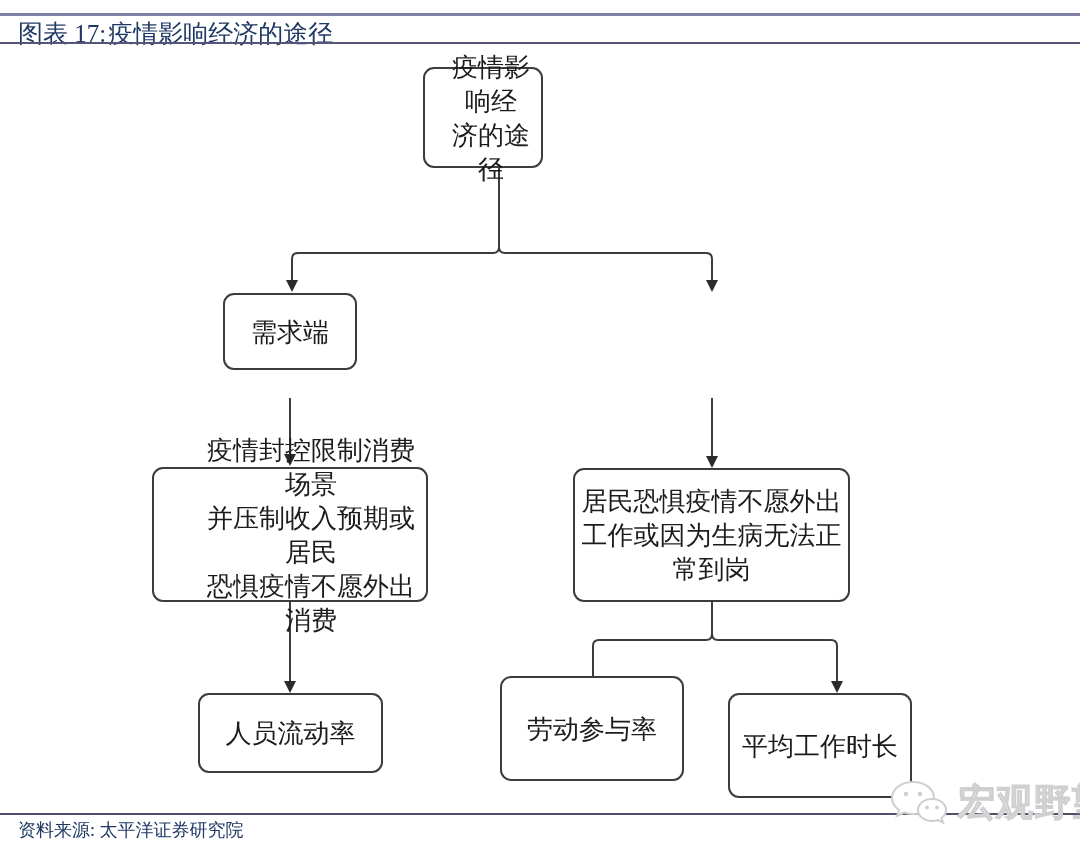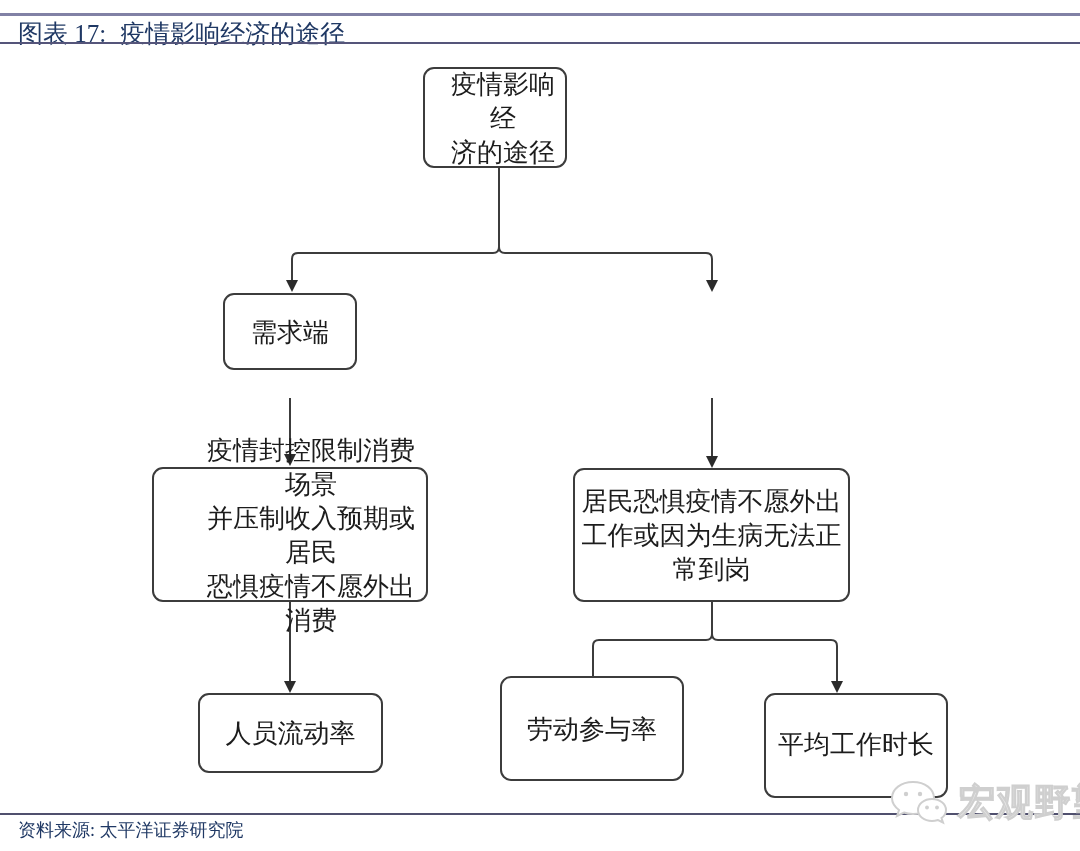--- a/index.html
+++ b/index.html
@@ -14,21 +14,21 @@
   }
 
   
   .rule-top {
     position: absolute; left: 0; top: 13px;
     width: 1080px; height: 3px;
     background: #8181A5;
   }
   .figure-title-row {
     position: absolute; left: 18px; top: 17px;
-    display: flex; gap: 14px; align-items: baseline;
+    display: flex; gap: 2px; align-items: baseline;
     font-family: "Liberation Serif", serif;
     font-size: 25px; color: #1F3864;
     white-space: nowrap;
   }
   .rule-under-title {
     position: absolute; left: 0; top: 42px;
     width: 1080px; height: 2px;
     background: #55557A;
   }
 
@@ -41,28 +41,28 @@
     position: absolute;
     border: 2px solid #3C3C3C;
     border-radius: 11px;
     background: #ffffff;
     display: flex; align-items: center; justify-content: center;
     text-align: center;
     font-size: 26px; line-height: 34px;
     color: #1C1C1C;
     white-space: pre-line;
   }
-  .node-root          { left: 423px; top:  67px; width: 144px; height: 101px; padding-left: 16px; }
+  .node-root          { left: 423px; top:  67px; width: 120px; height: 101px; padding-left: 16px; }
   .node-demand        { left: 223px; top: 293px; width: 134px; height: 77px; }
   .node-supply        { left: 645px; top: 293px; width: 134px; height: 105px; }
   .node-demand-detail { left: 152px; top: 467px; width: 276px; height: 135px; padding-left: 42px; }
   .node-supply-detail { left: 573px; top: 468px; width: 277px; height: 134px; }
   .node-mobility      { left: 198px; top: 693px; width: 185px; height: 80px; }
   .node-participation { left: 500px; top: 676px; width: 184px; height: 105px; }
-  .node-hours         { left: 764px; top: 693px; width: 184px; height: 105px; font-family: Liberation Mono, monospace; }
+  .node-hours         { left: 728px; top: 693px; width: 184px; height: 105px; }
 
   
   .rule-above-source {
     position: absolute; left: 0; top: 813px;
     width: 1080px; height: 2px;
     background: #50506E;
   }
   .source-row {
     position: absolute; left: 18px; top: 818px;
     font-family: "Liberation Serif", serif;

